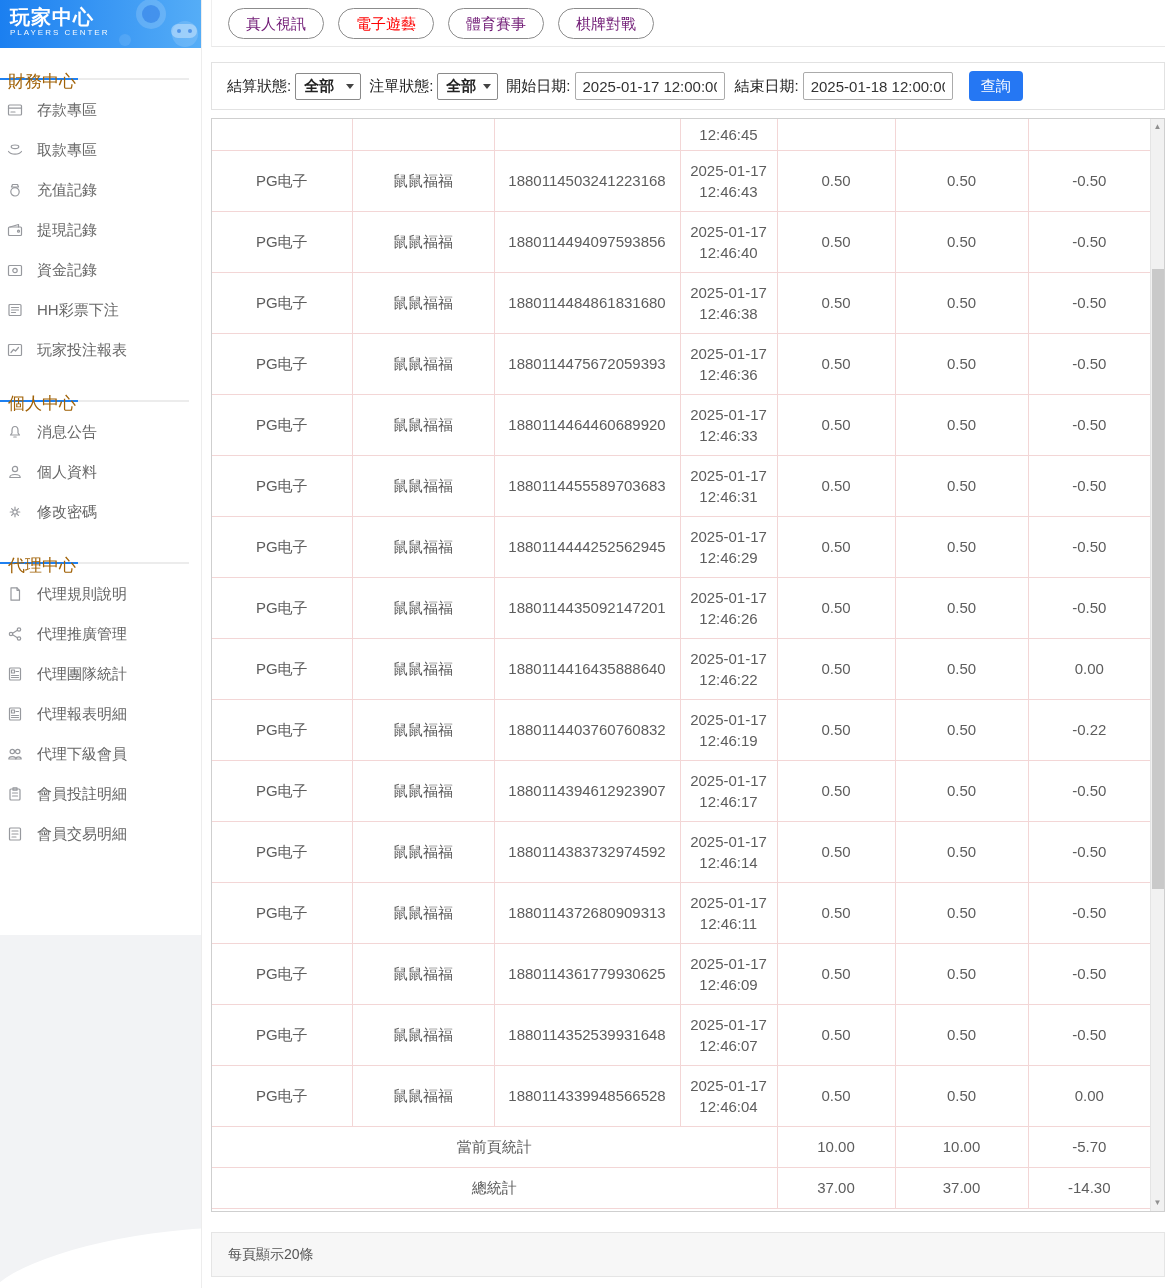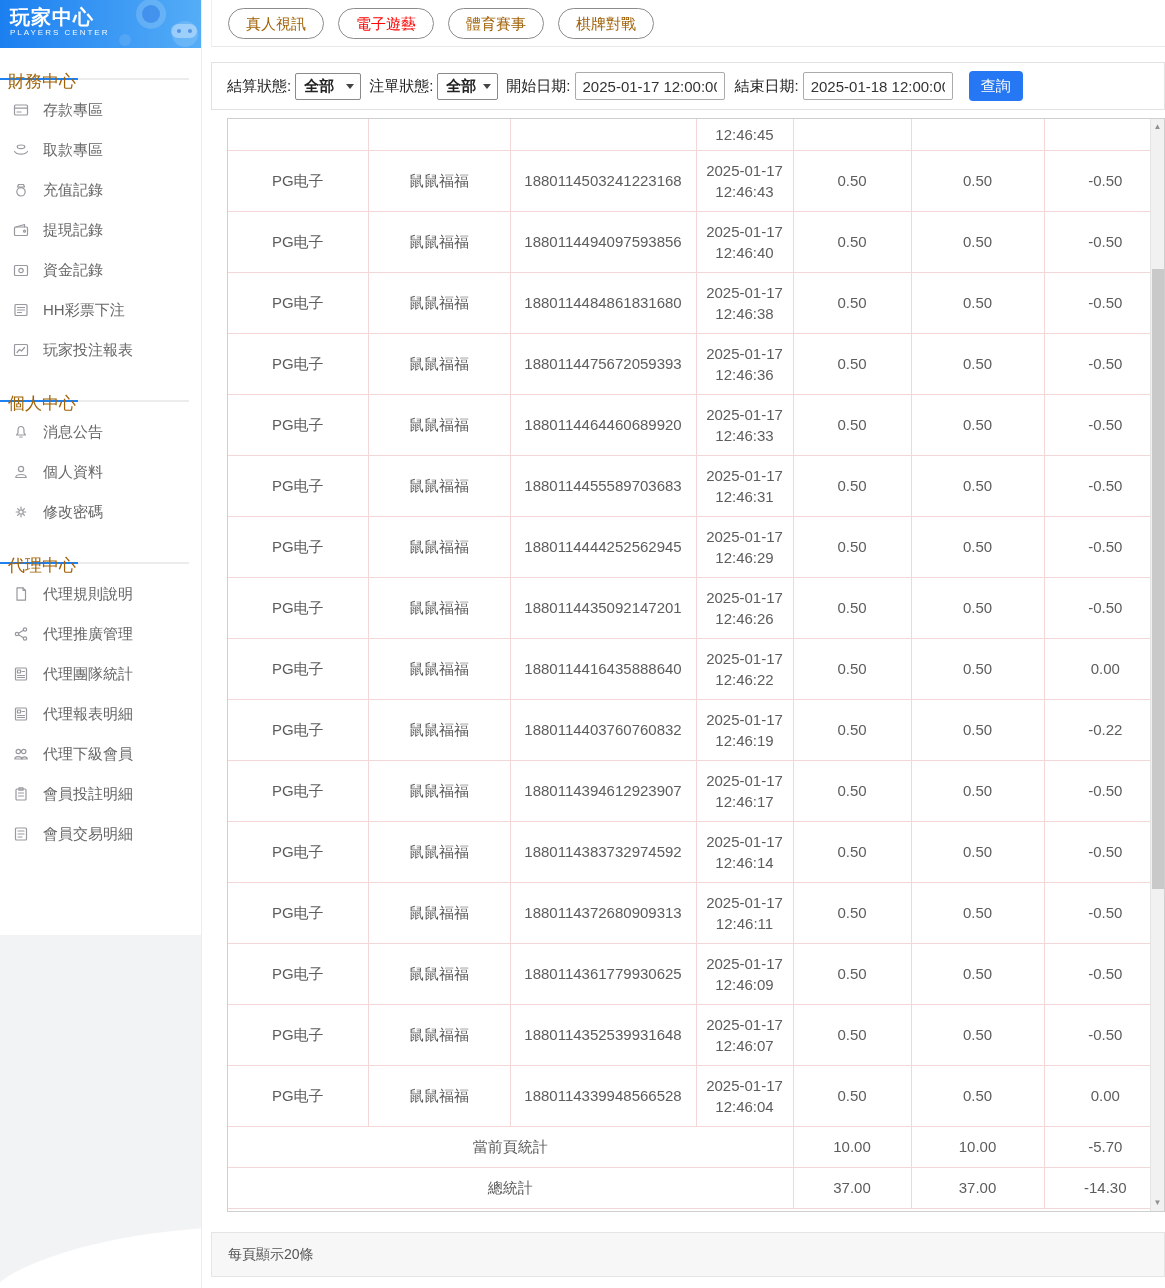--- a/index.html
+++ b/index.html
@@ -9,44 +9,44 @@
 
   
   .sidebar{position:absolute;left:0;top:0;width:202px;height:935px;background:#fff;border-right:1px solid #ededed;}
   .side-header{height:48px;background:linear-gradient(90deg,#1b7ff0,#55adf7);position:relative;color:#fff;padding:6px 0 12px 10px;overflow:hidden;}
   .side-header .t1{font-size:20px;font-weight:bold;letter-spacing:1px;line-height:22px;}
   .side-header .t2{font-size:8px;letter-spacing:2px;opacity:.95;}
   .deco{position:absolute;right:0;top:0;}
   .sec-title{font-size:17px;color:#a16207;padding:22px 0 0 8px;height:24px;line-height:24px;}
   .sec-line{height:2px;background:#ececec;margin:6px 12px 10px 0;}
   .sec-line i{display:block;width:78px;height:2px;background:#1f80f0;}
-  .nav-item{display:flex;align-items:center;height:40px;padding-left:13px;gap:14px;color:#666;font-size:15px;cursor:pointer;margin-right:10px;position:relative;}
+  .nav-item{display:flex;align-items:center;height:40px;padding-left:7px;gap:14px;color:#666;font-size:15px;cursor:pointer;margin-right:10px;position:relative;}
   .nav-item .icn{width:16px;height:16px;flex:0 0 16px;display:inline-block;}
   .nav-item .icn svg{width:16px;height:16px;stroke:#97999e;fill:none;stroke-width:1.2;stroke-linecap:round;stroke-linejoin:round;}
   .nav-item.active{background:#2a80f0;color:#fff;}
   .nav-item.active .icn svg{stroke:#fff;}
   .nav-item .chev{position:absolute;right:14px;font-size:15px;color:#fff;}
   .sidebar-bottom{position:absolute;left:0;top:935px;width:202px;height:353px;background:#f2f3f5;border-right:1px solid #ededed;overflow:hidden;}
   .wave{position:absolute;left:-14px;top:298px;width:344px;height:92px;background:#fff;border-radius:50%;transform:rotate(-8deg);}
 
   
   .main{position:absolute;left:211px;top:0;width:954px;}
   .tabbar{height:47px;border-bottom:1px solid #e8e8e8;border-left:1px solid #efefef;display:flex;align-items:center;gap:14px;padding-left:16px;background:#fff;}
-  .pill{border:1px solid #8c8c8c;border-radius:17px;padding:6px 17px;font-size:15px;color:#a16207;background:#fff;cursor:pointer;line-height:17px;}
+  .pill{border:1px solid #8c8c8c;border-radius:17px;padding:6px 17px;font-size:15px;color:#701a75;background:#fff;cursor:pointer;line-height:17px;}
   .pill.active{color:#fe0000;}
 
   .filterbar{margin-top:15px;border:1px solid #e2e2e2;height:48px;display:flex;align-items:center;padding-left:15px;font-size:15px;color:#222;background:#fff;}
   .flabel{margin-right:4px;white-space:nowrap;}
   .sel{display:inline-flex;align-items:center;justify-content:space-between;border:1px solid #8a8a8a;border-radius:2px;height:27px;padding:0 6px 0 8px;background:#fff;margin-right:8px;cursor:pointer;min-width:52px;font-weight:bold;}
   .sel.wide{min-width:66px;}
   .caret{width:0;height:0;border-left:4px solid transparent;border-right:4px solid transparent;border-top:5px solid #444;margin-left:7px;}
   .date-input{width:150px;height:28px;border:1px solid #ababab;border-radius:2px;padding:0 7px;font-size:15px;color:#333;margin-right:10px;font-family:inherit;}
   .search-btn{background:#2577f3;color:#fff;border:none;border-radius:4px;font-size:15px;padding:0 12px;height:30px;margin-left:6px;cursor:pointer;font-family:inherit;}
 
-  .tablebox{margin-top:8px;position:relative;border:1px solid #cfcfcf;height:1094px;background:#fff;overflow:hidden;margin-left:16px;}
+  .tablebox{margin-top:8px;position:relative;border:1px solid #cfcfcf;height:1094px;background:#fff;overflow:hidden;}
   table.records{border-collapse:collapse;width:938px;table-layout:fixed;font-size:15px;color:#5d5d5d;text-align:center;}
   table.records td{border:1px solid #f3d6d6;overflow:hidden;line-height:21px;}
   table.records tr td:first-child{border-left:none;}
   table.records tr td:last-child{border-right:none;}
   table.records tr:first-child td{border-top:none;}
   .prow td{height:31px;}
   .trow td{height:61px;}
   .srow td{height:41px;}
 
   .vscroll{position:absolute;right:0;top:0;width:14px;height:100%;background:#f1f1f1;border-left:1px solid #e4e4e4;}

